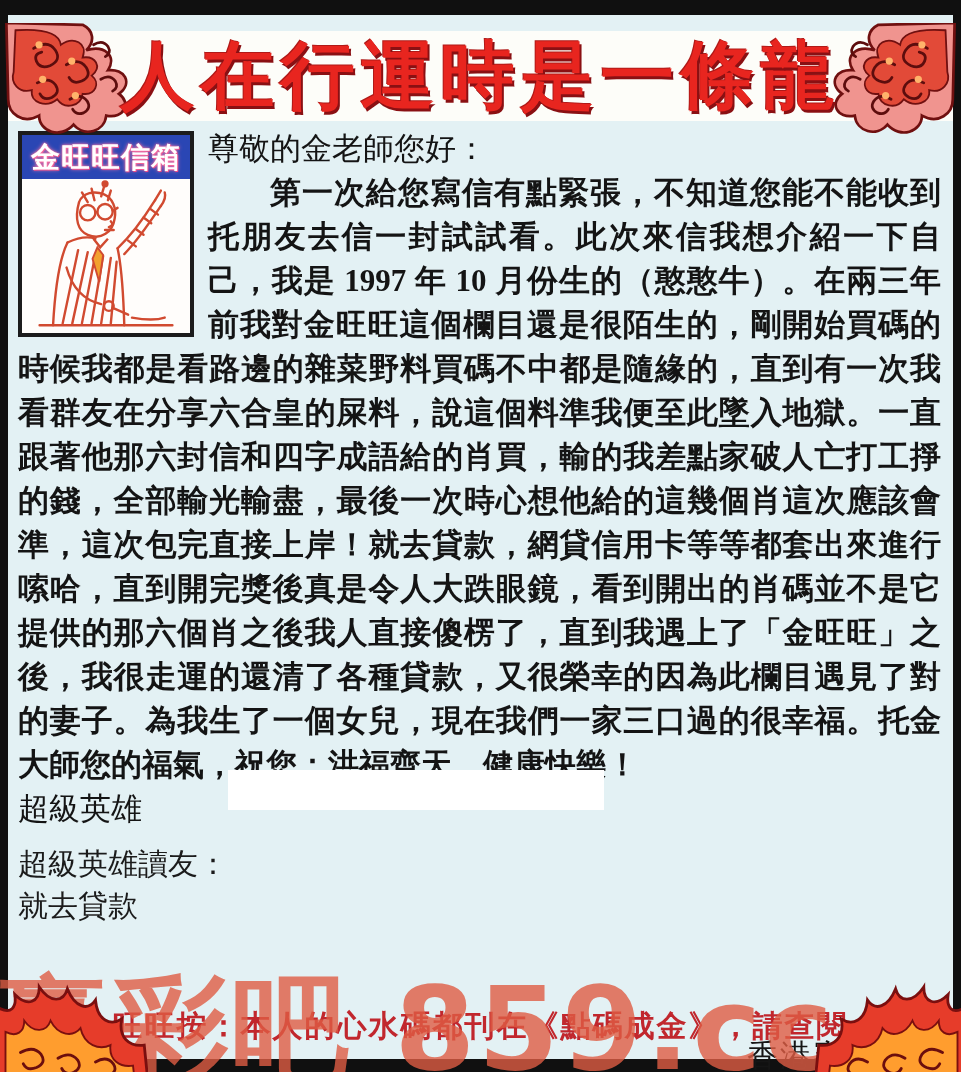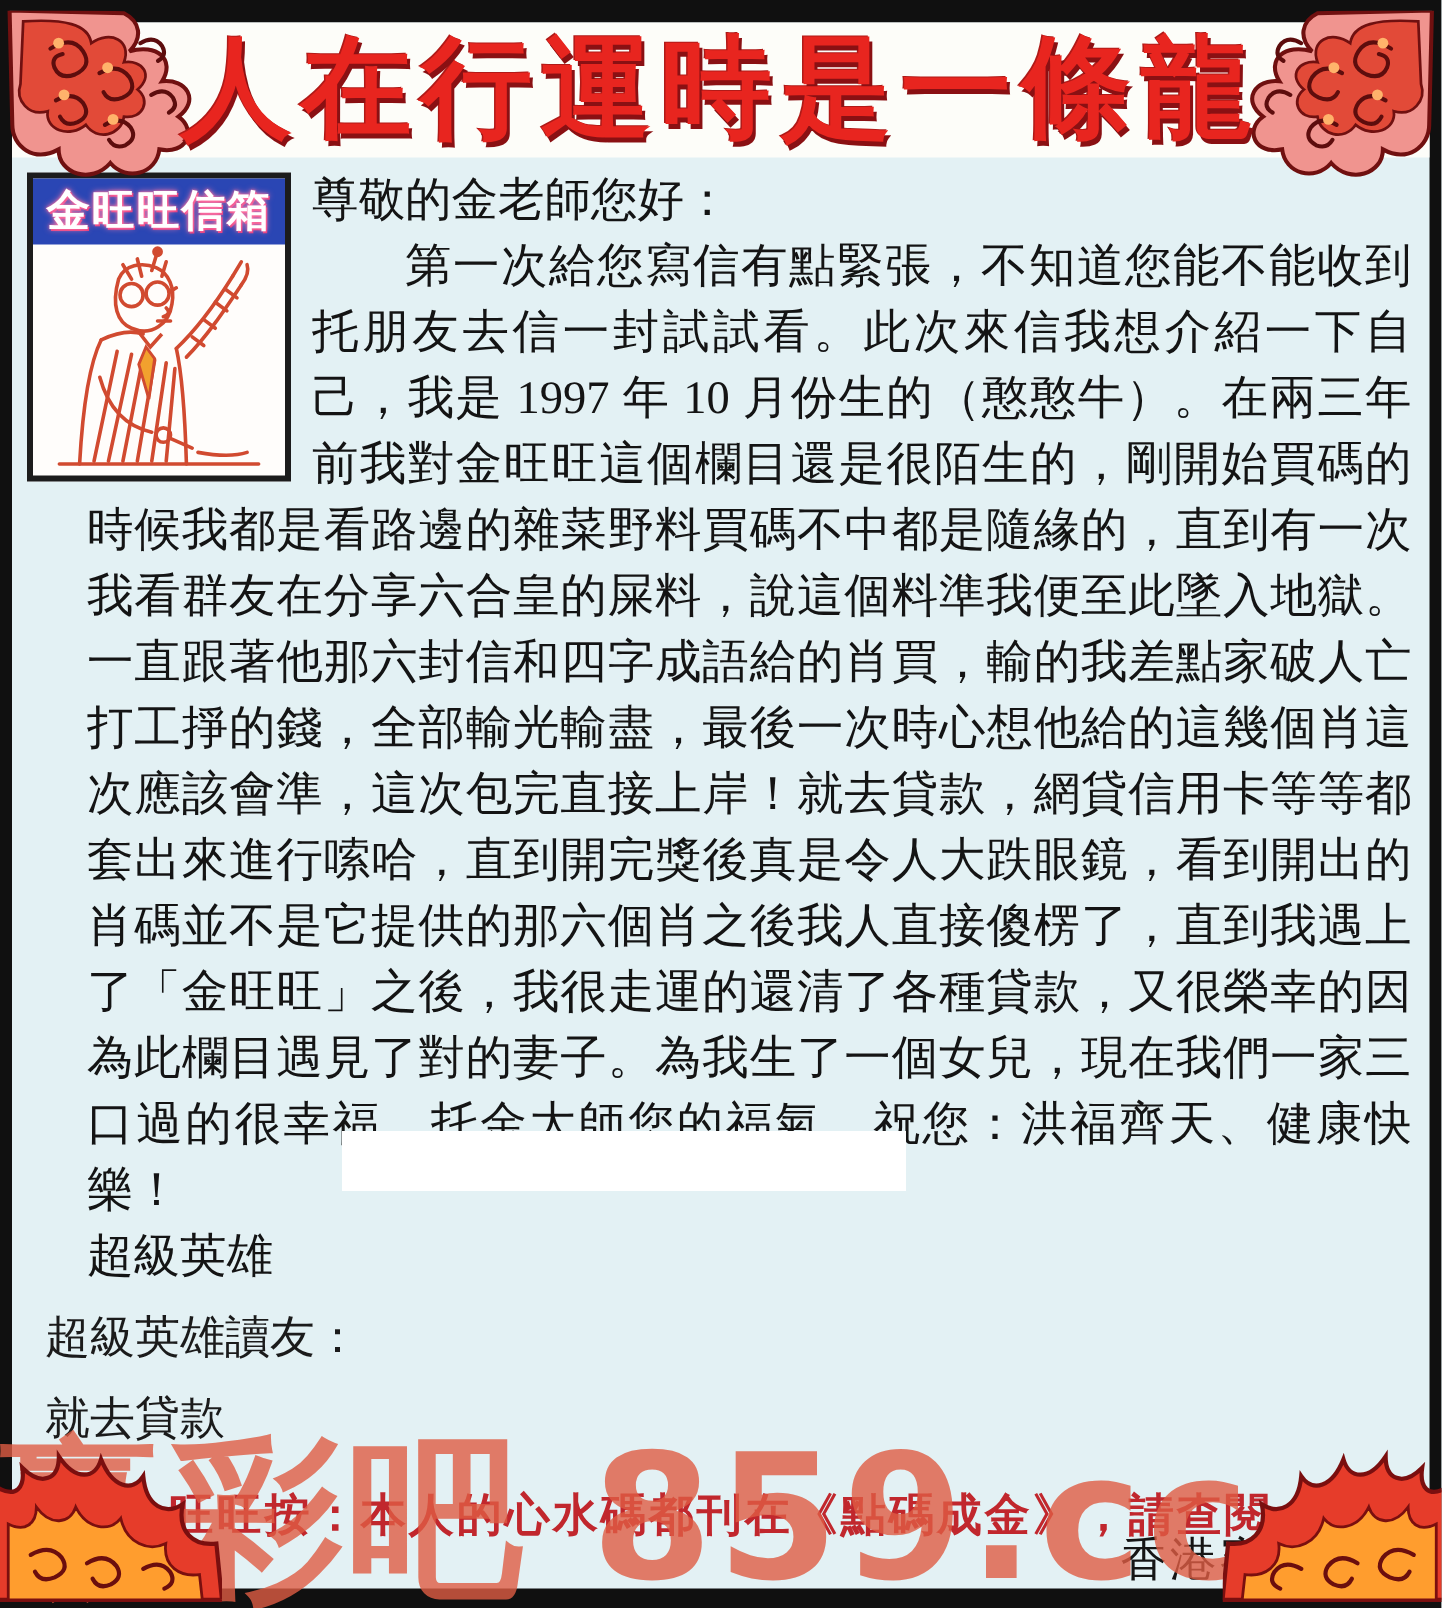--- a/index.html
+++ b/index.html
@@ -11,21 +11,21 @@
   .page{
     position:absolute;inset:0;box-sizing:border-box;
     background:#e3f1f4;
     border:8px solid #101010;border-top-width:15px;border-bottom-width:13px;
   }
   
   .title-band{
     position:relative;height:90px;background:#fdfdf9;overflow:visible;
   }
   .page-title{
-    margin:0;text-align:center;
+    margin:16px;text-align:center;
     font-size:74px;line-height:90px;font-weight:bold;
     color:#e8251f;letter-spacing:6px;
     font-family:"Liberation Serif","DejaVu Serif",serif;
     text-shadow:2px 3px 0 #8a1013,-1px -1px 0 #b01a18;
     position:relative;z-index:2;white-space:nowrap;
   }
   .corner{position:absolute;width:150px;height:118px;z-index:1;}
   .corner.tl{left:-4px;top:-8px;}
   .corner.tr{right:-4px;top:-8px;transform:scaleX(-1);}
   
@@ -43,29 +43,29 @@
     text-align:center;line-height:44px;
     font-size:29px;font-weight:bold;color:#ffffff;letter-spacing:1px;
     font-family:"Liberation Sans","DejaVu Sans",sans-serif;
     text-shadow:0 0 4px #ff7fae,0 0 2px #ff5d92,1px 1px 0 #e23b7c;
   }
   .logo-art{display:block;width:168px;height:154px;}
   .letter{
     font-size:31px;line-height:44px;color:#141414;
     text-align:justify;
   }
-  .letter p{margin:0;padding-left:40px;}
-  .indent{text-indent:2em;}
+  .letter p{margin:0;}
+  .indent{text-indent:2em;font-weight:bold;}
   .sig{text-align:left;}
   .letter-sig{padding-right:26px;}
   .reply{
     margin-top:12px;font-size:30px;line-height:42px;color:#1b1b1b;
     text-align:justify;
   }
-  .reply p{margin:12px;}
+  .reply p{margin:0;}
   .reply-sig{padding-right:40px;margin-top:4px;}
   .whiteout{
     position:absolute;left:220px;top:649px;width:376px;height:40px;
     background:#ffffff;z-index:1;
   }
   .footer-note{
     position:absolute;left:0;right:0;bottom:30px;z-index:2;
     text-align:center;font-size:30px;font-weight:bold;
     color:#c1272d;letter-spacing:2px;white-space:nowrap;
   }

